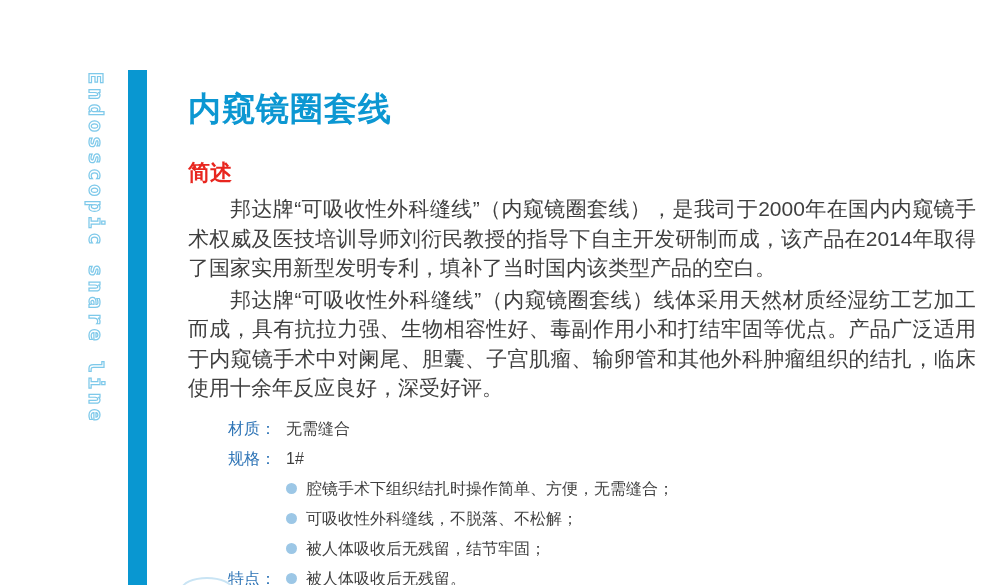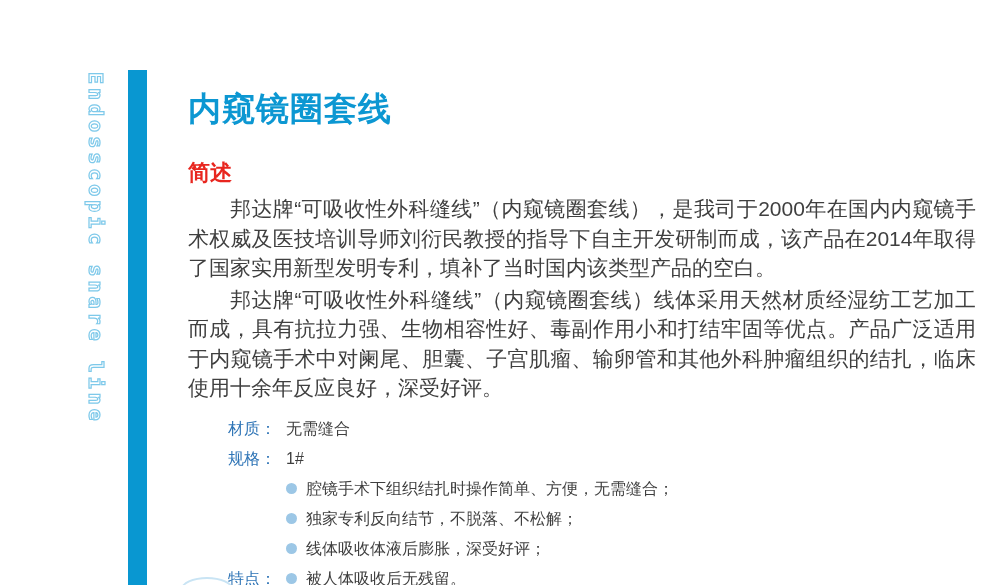--- a/index.html
+++ b/index.html
@@ -149,25 +149,25 @@
 
       <div class="spec-row">
         <span class="spec-label">特点：</span>
         <div class="features">
           <div class="feature-item">
             <span class="bullet"></span>
             <span>腔镜手术下组织结扎时操作简单、方便，无需缝合；</span>
           </div>
           <div class="feature-item">
             <span class="bullet"></span>
-            <span>独家专利反向结节，不脱落、不松解；</span>
+            <span>可吸收性外科缝线，不脱落、不松解；</span>
           </div>
           <div class="feature-item">
             <span class="bullet"></span>
-            <span>线体吸收体液后膨胀，深受好评；</span>
+            <span>被人体吸收后无残留，结节牢固；</span>
           </div>
           <div class="feature-item">
             <span class="bullet"></span>
             <span>被人体吸收后无残留。</span>
           </div>
         </div>
       </div>
 
     </div>
   </div>

